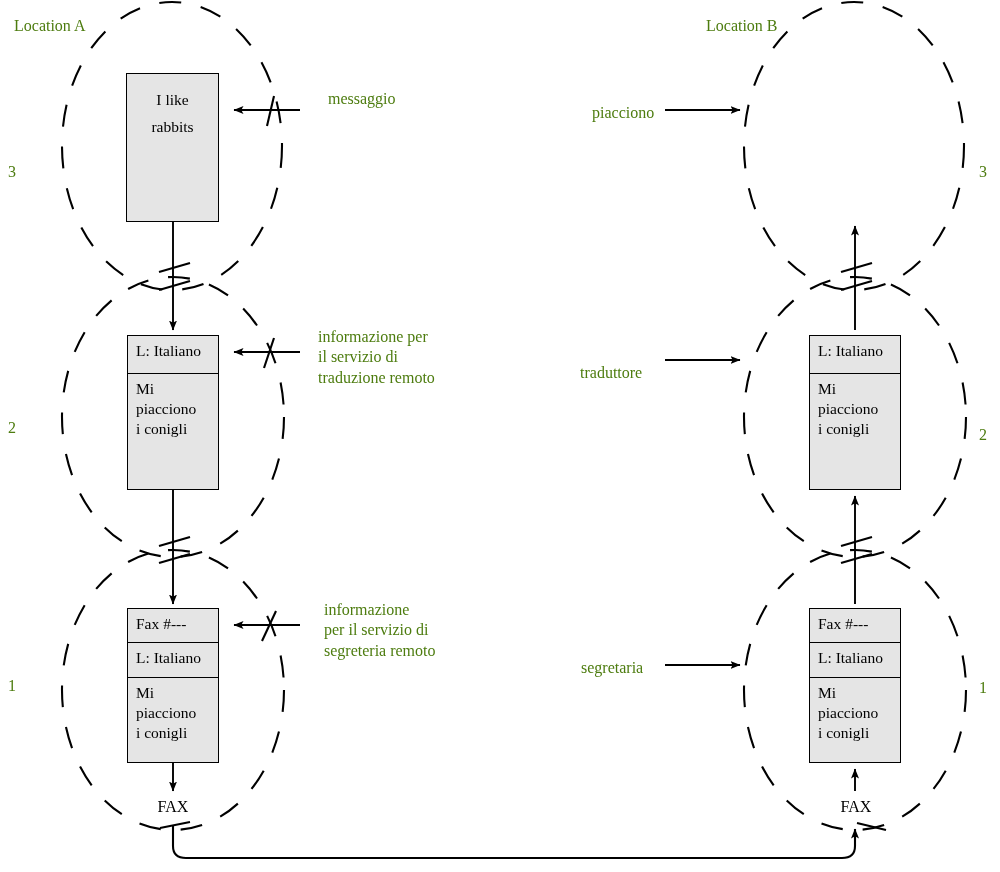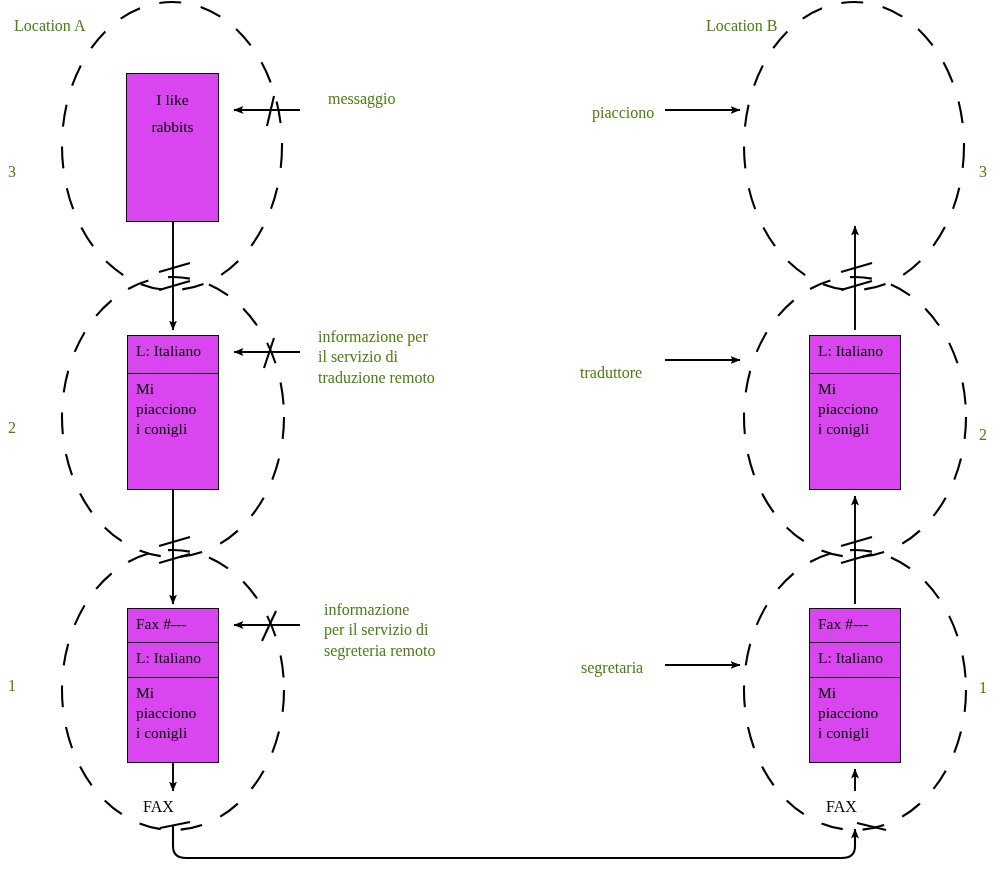--- a/index.html
+++ b/index.html
@@ -21,21 +21,21 @@
   svg.layer {
     position: absolute;
     left: 0;
     top: 0;
     width: 1000px;
     height: 872px;
   }
   .msgbox {
     position: absolute;
     border: 1.6px solid #000;
-    background: #d946ef;
+    background: #e5e5e5;
     box-sizing: border-box;
   }
   .msgrow {
     box-sizing: border-box;
     padding: 5px 8px 4px 8px;
     font-size: 15.5px;
     line-height: 1.30;
     white-space: pre-line;
   }
   .msgrow.divider {
@@ -52,20 +52,21 @@
     line-height: 1.28;
     white-space: pre-line;
     color: #4d7c0f;
   }
   .lbl.num {
     font-size: 16px;
   }
   .faxlbl {
     position: absolute;
     font-size: 16px;
+    text-align: center;
   }
 </style>
 </head>
 <body>
 
 <div id="canvas">
 
   <svg class="layer" viewBox="0 0 1000 872" xmlns="http://www.w3.org/2000/svg">
     <defs>
       <marker id="arrowEnd" markerWidth="11" markerHeight="11" refX="9.5" refY="4" orient="auto" markerUnits="userSpaceOnUse">

